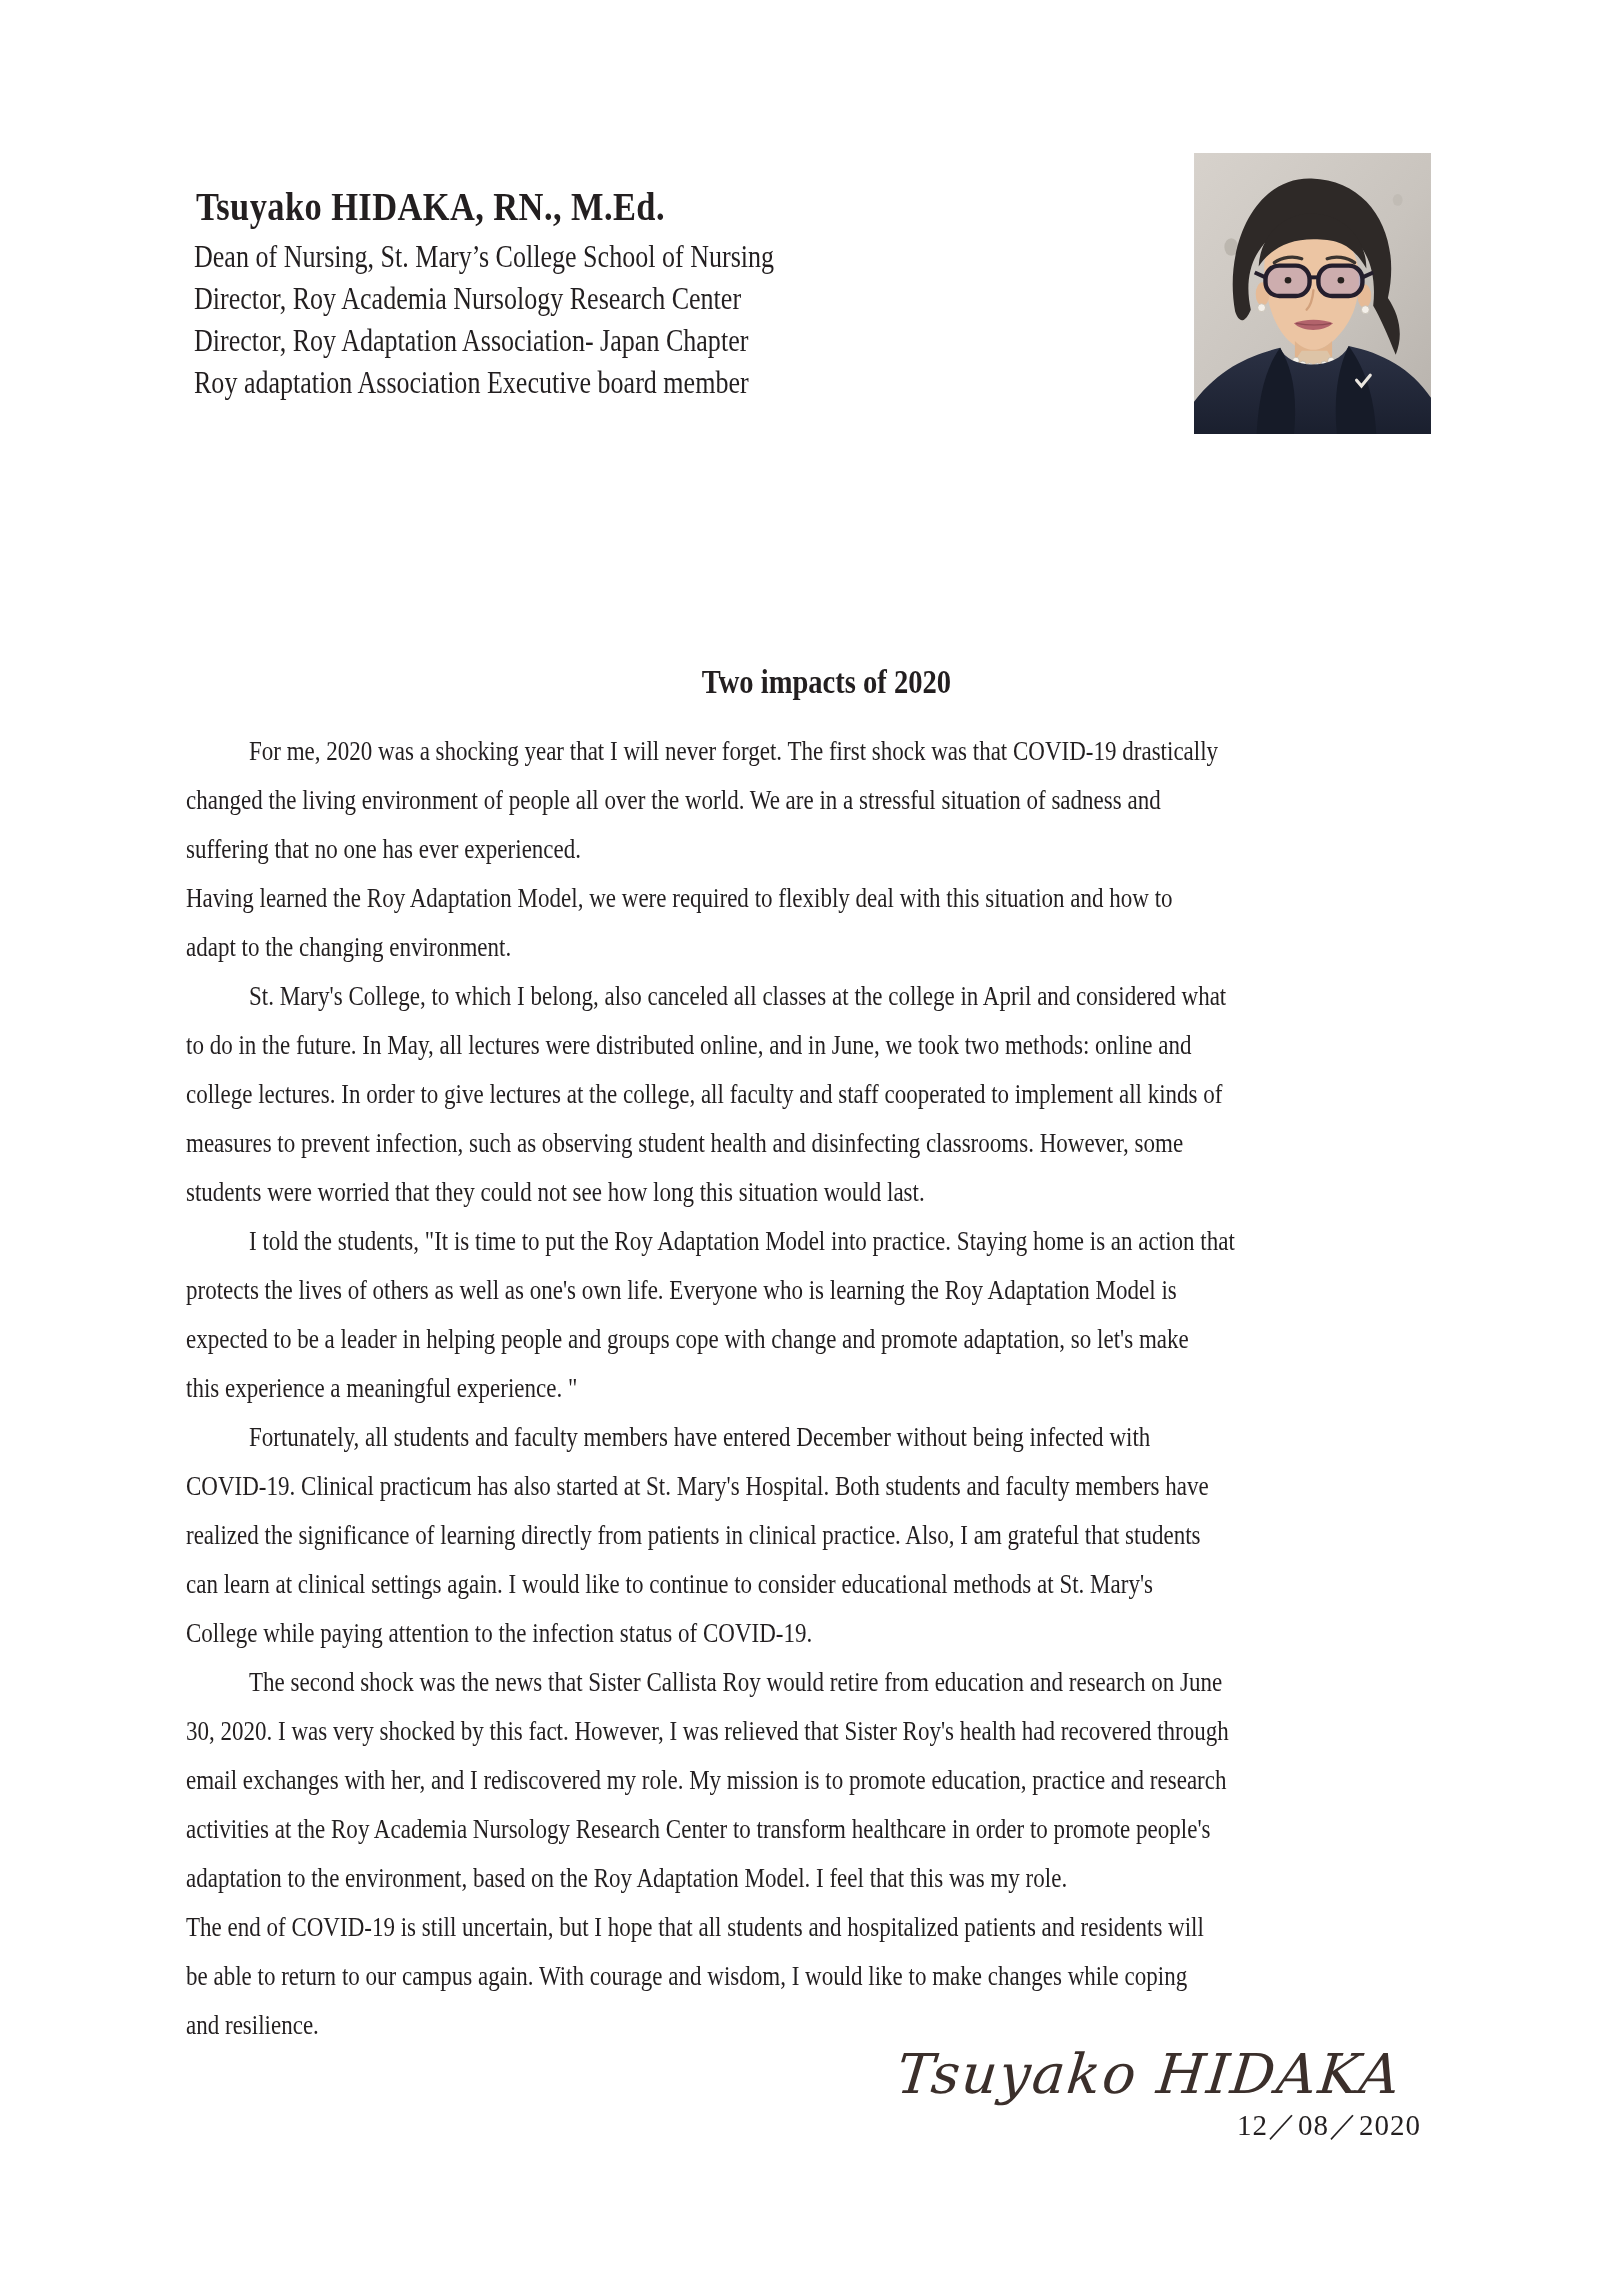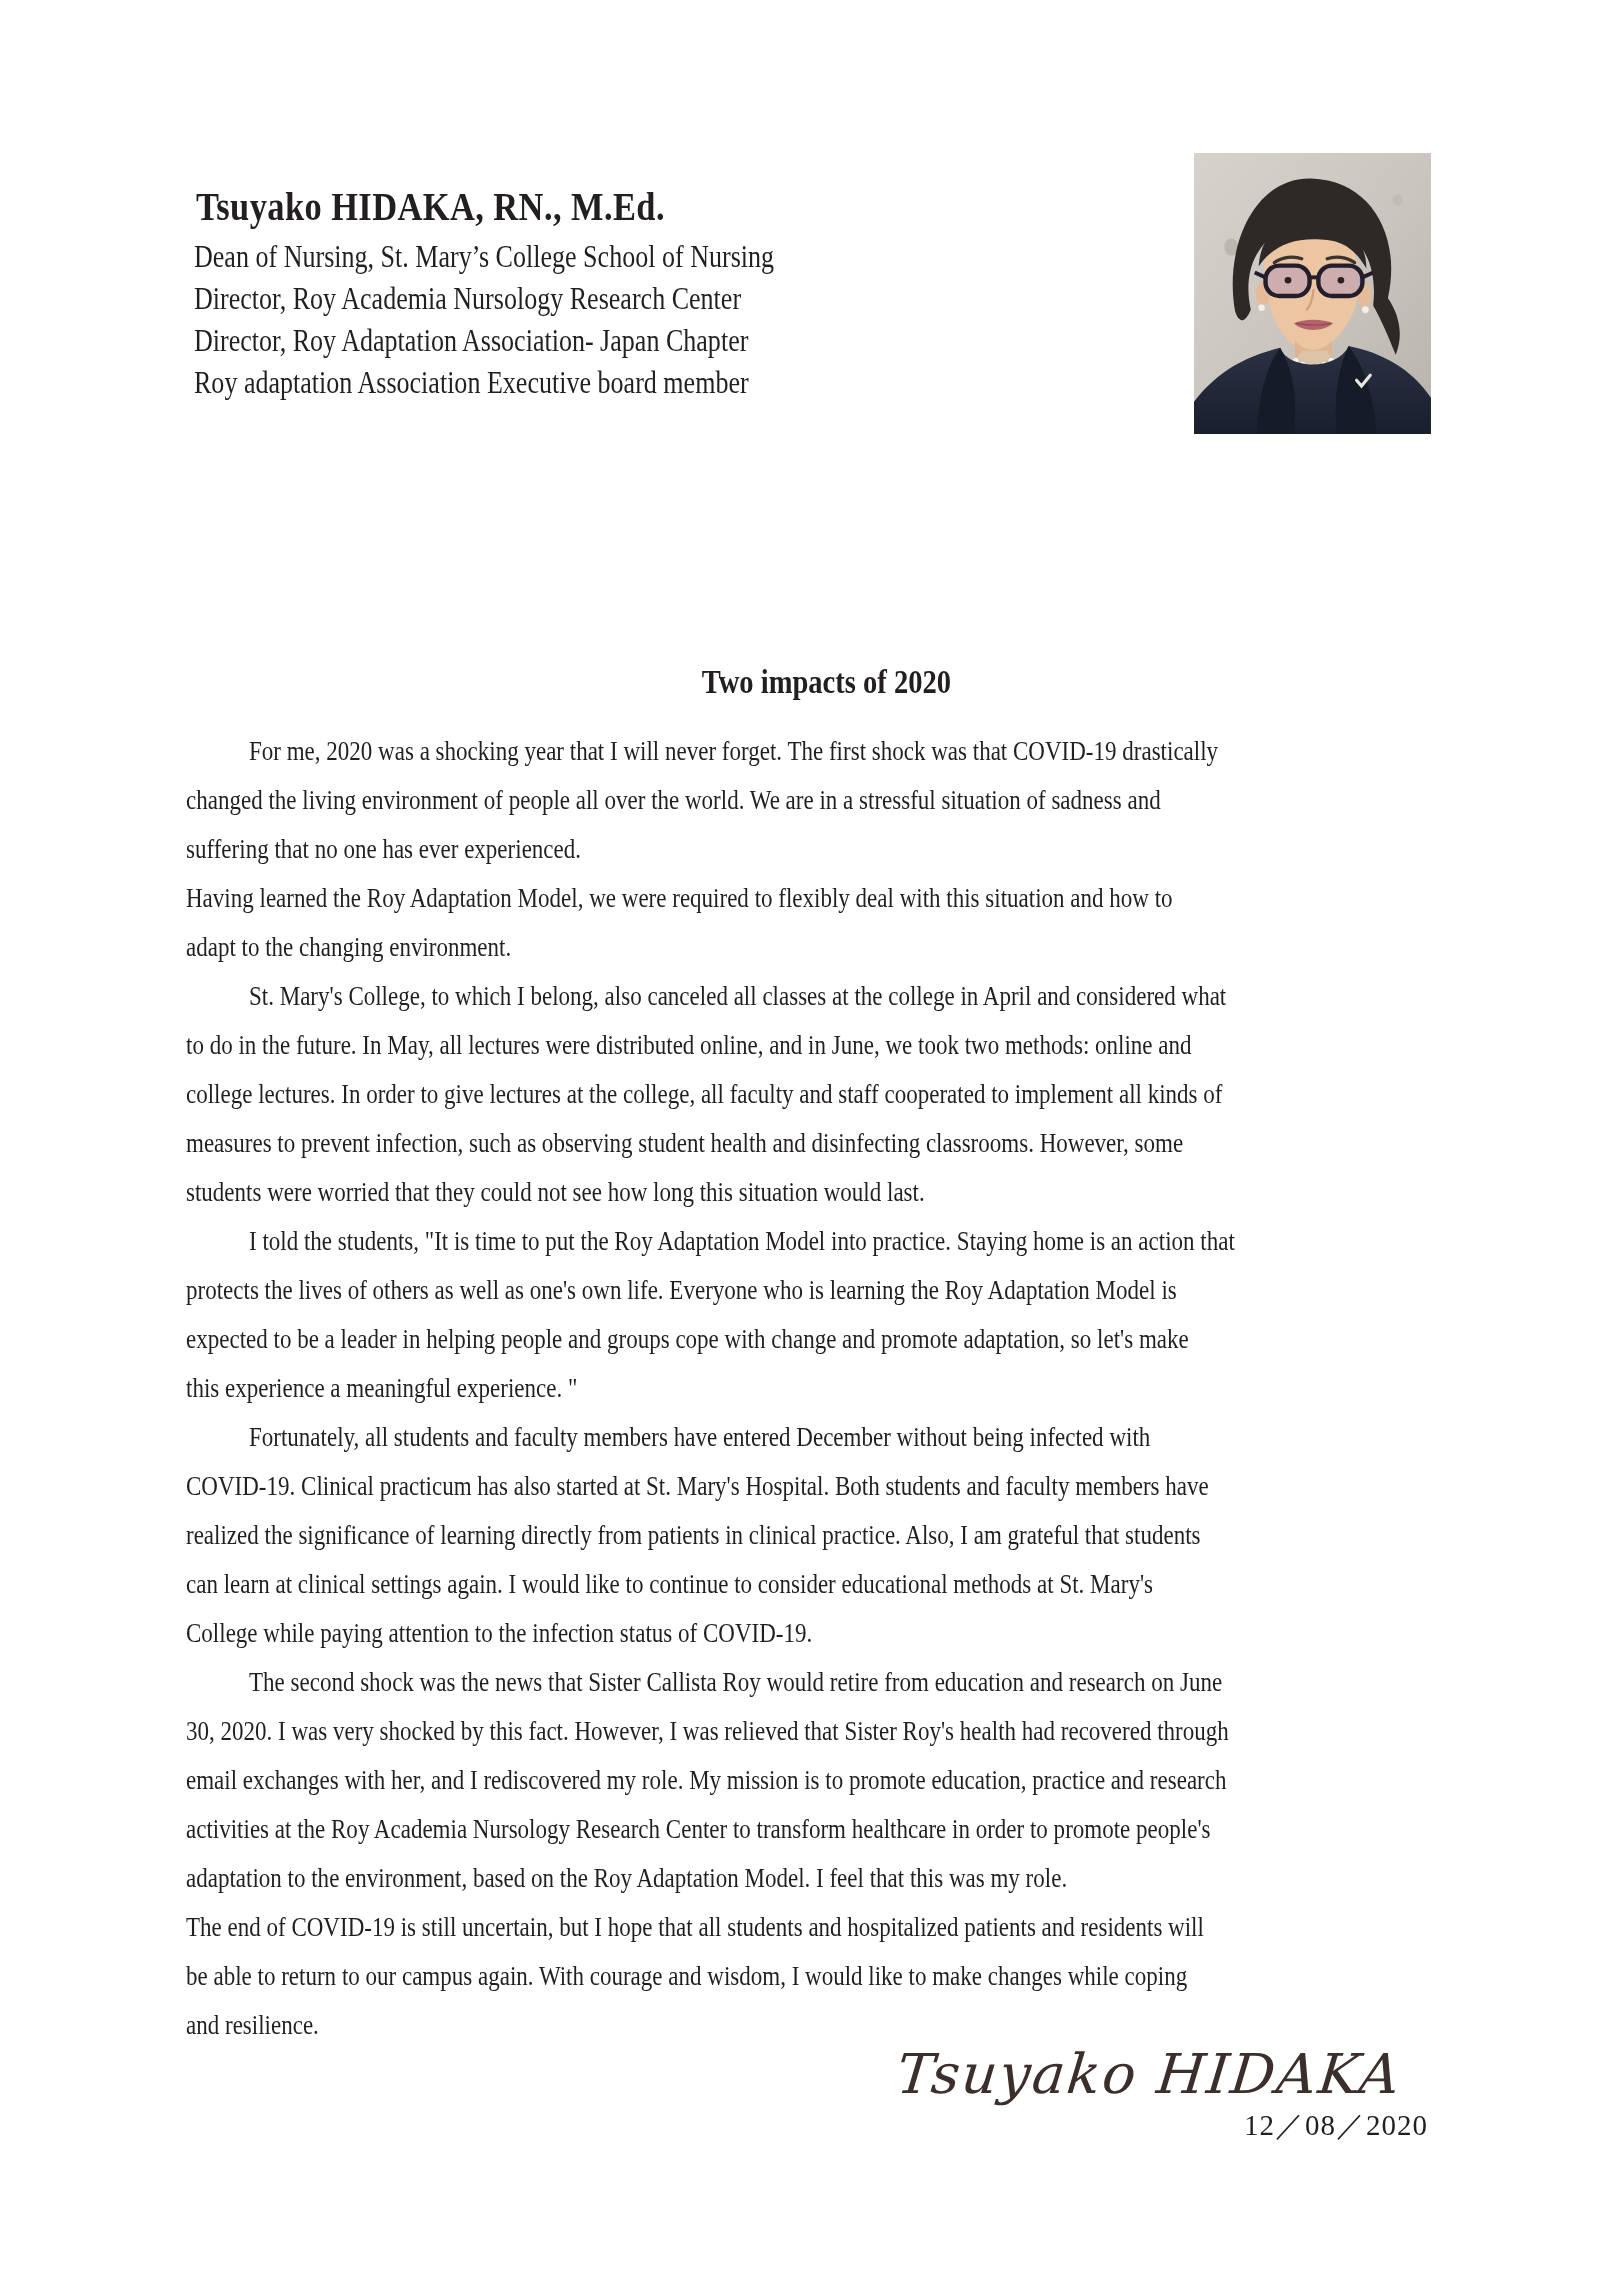--- a/index.html
+++ b/index.html
@@ -84,21 +84,21 @@
     font-size: 55px;
     line-height: 59px;
     color: var(--signature-color, #3b2f2b);
     letter-spacing: 2px;
     white-space: nowrap;
     transform: skewX(-6deg);
     transform-origin: 100% 100%;
   }
   .sig-date {
     position: absolute;
-    right: 192px;
+    right: 199px;
     top: 2109px;
     font-size: 29px;
     line-height: 33px;
     letter-spacing: 1px;
     white-space: nowrap;
   }
 </style>
 </head>
 <body>
 

